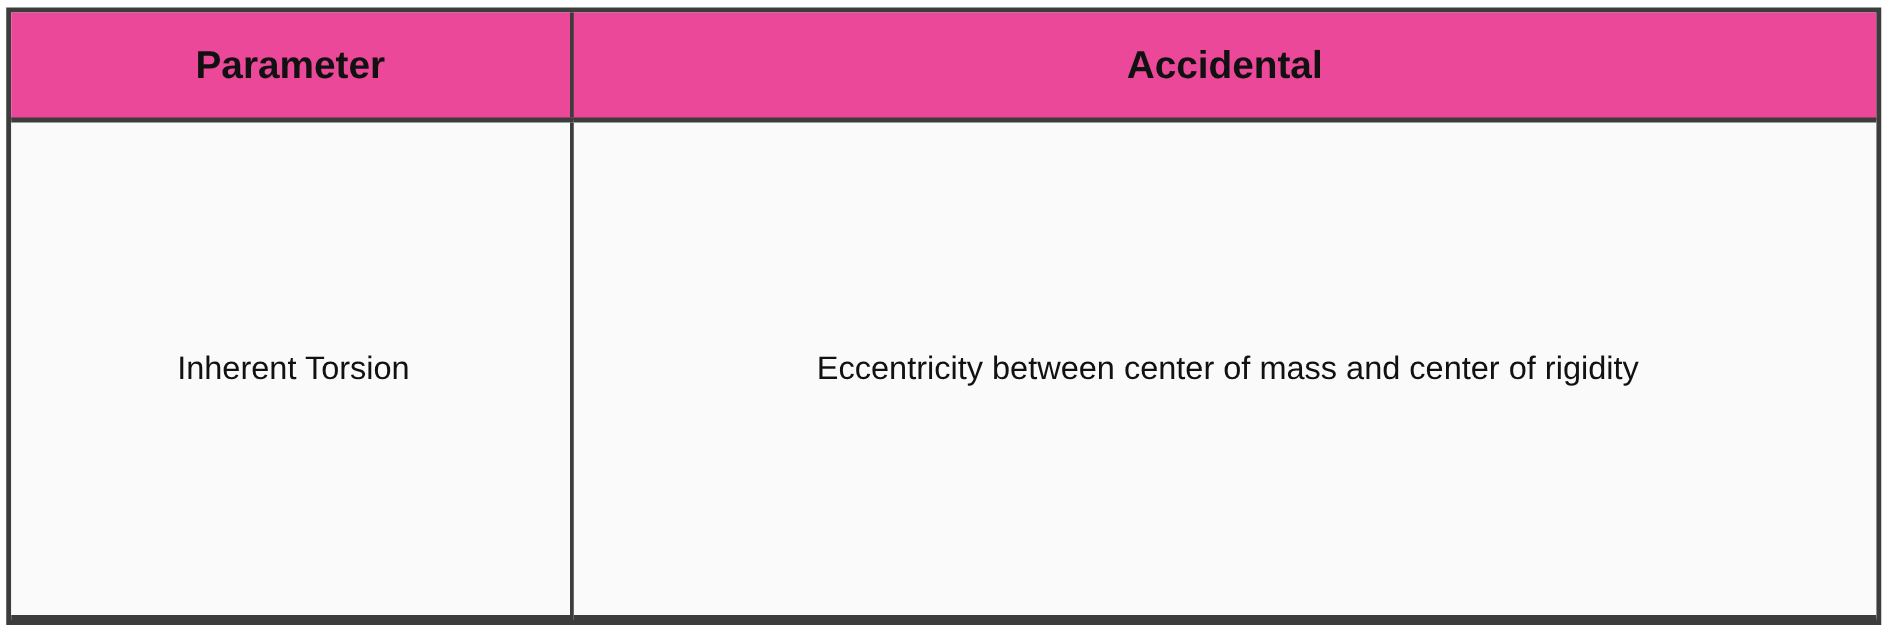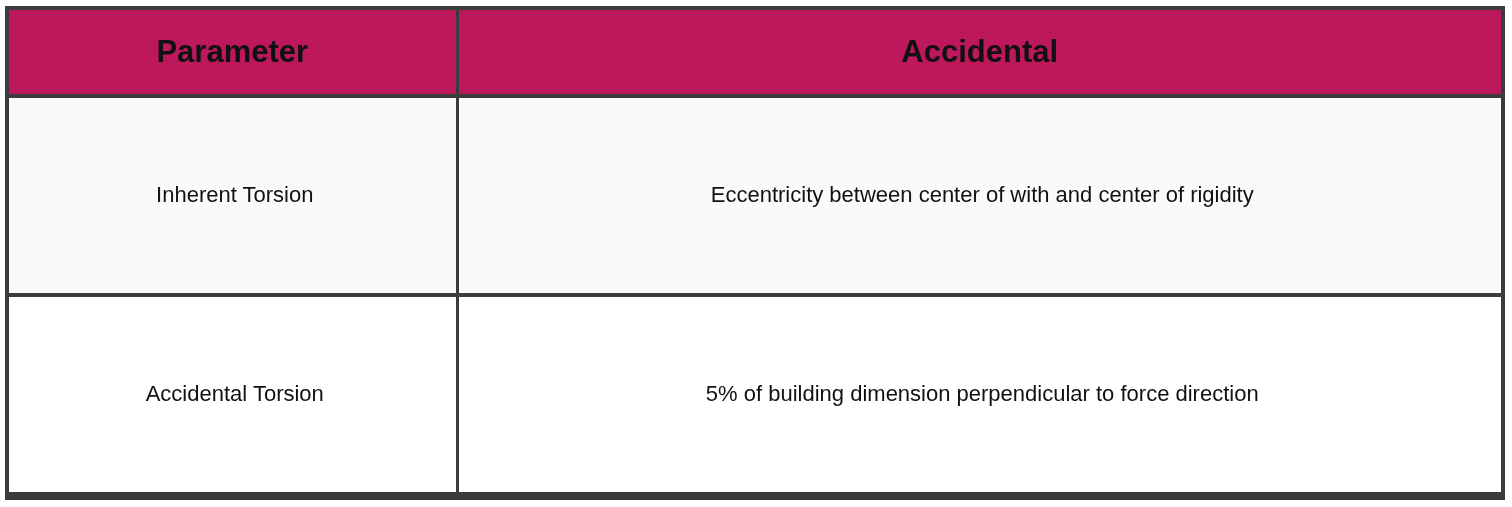--- a/index.html
+++ b/index.html
@@ -46,33 +46,33 @@
   }
 
   
   table.param-table th.cell-param,
   table.param-table td.cell-param {
     border-right: 3px solid #3c3c3c;
   }
 
   
   thead tr.header-row {
-    background: #be185d;
+    background: #ec4899;
   }
   thead tr.header-row th {
     height: 86px;
     font-size: 31px;
     font-weight: bold;
     line-height: 1.15;
     border-bottom: 4px solid #3c3c3c;
   }
 
   
   tbody tr.body-row td {
-    font-size: 22px;
+    font-size: 26px;
     font-weight: normal;
     line-height: 1.22;
     padding-left: 19px;
   }
   tbody tr.body-row { height: 134px; }
   tbody tr.body-row.row-0 { background: #fafafa; }
   tbody tr.body-row.row-1 { background: #ffffff; }
   tbody tr.body-row.row-2 { background: #fafafa; }
 
   tbody tr.body-row.row-0 td,
@@ -95,21 +95,17 @@
     </colgroup>
     <thead>
       <tr class="header-row">
         <th class="cell-param">Parameter</th>
         <th class="cell-desc">Accidental</th>
       </tr>
     </thead>
     <tbody>
       <tr class="body-row row-0">
         <td class="cell-param">Inherent Torsion</td>
-        <td class="cell-desc">Eccentricity between center of with and center of rigidity</td>
-      </tr>
-      <tr class="body-row row-1">
-        <td class="cell-param">Accidental Torsion</td>
-        <td class="cell-desc">5% of building dimension perpendicular to force direction</td>
+        <td class="cell-desc">Eccentricity between center of mass and center of rigidity</td>
       </tr>
     </tbody>
   </table>
 </div>
 
 </body></html>

